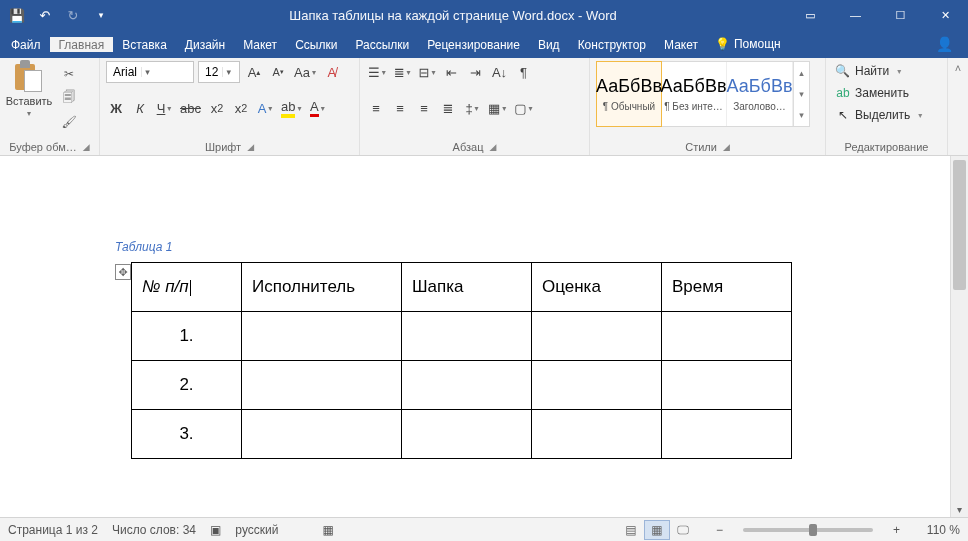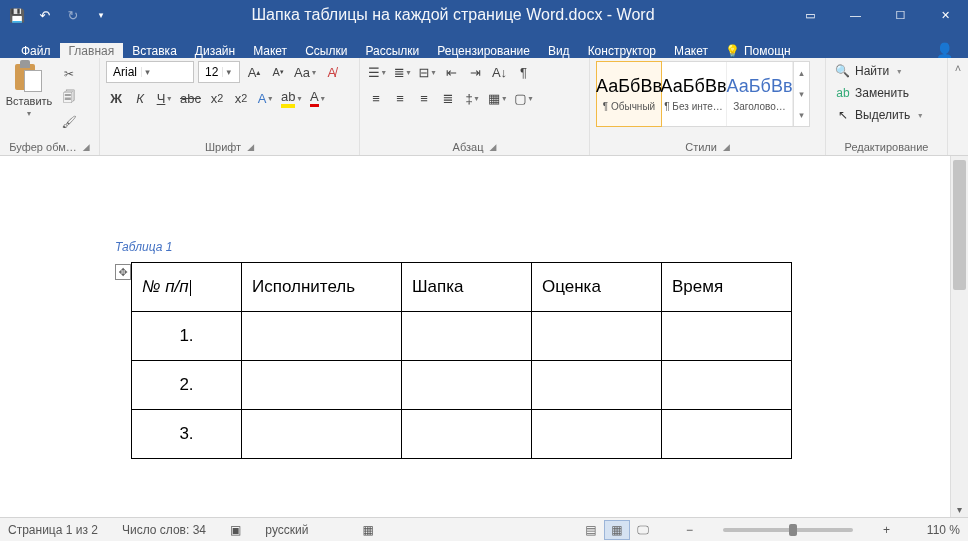--- a/index.html
+++ b/index.html
@@ -2,26 +2,26 @@
 <html><head>
 <meta charset="utf-8">
 <style>
 * { box-sizing: border-box; margin: 0; padding: 0; font-family: "Segoe UI", Tahoma, sans-serif; }
 body { width: 968px; height: 541px; background: #fff; overflow: hidden; position: relative; }
 
 
 .titlebar { height: 30px; background: #2b579a; display: flex; align-items: center; color: #fff; font-size: 12px; }
 .titlebar .qat { display: flex; align-items: center; padding: 0 4px; gap: 2px; }
 .titlebar .qat .qat-btn { width: 26px; height: 26px; display: flex; align-items: center; justify-content: center; font-size: 13px; color: #fff; }
-.titlebar .title { flex: 1; text-align: center; font-size: 16px; opacity: .95; }
+.titlebar .title { flex: 1; text-align: center; font-size: 13px; opacity: .95; }
 .titlebar .wincontrols { display: flex; }
 .titlebar .wincontrols .wc { width: 45px; height: 30px; display: flex; align-items: center; justify-content: center; font-size: 11px; color: #fff; }
 
 
-.tabs { height: 28px; background: #2b579a; display: flex; align-items: flex-end; padding-left: 12px; }
+.tabs { height: 28px; background: #2b579a; display: flex; align-items: center; padding-left: 2px; }
 .tabs .tab { padding: 0 9px; display: flex; align-items: center; color: #fff; font-size: 12px; cursor: pointer; border-top:1px solid transparent; }
 .tabs .tab.file { background: #2b579a; }
 .tabs .tab.active { background: #f3f3f3; color: #737373; }
 .tabs .spacer { flex: 1; }
 .tabs .help { display:flex; align-items:center; color:#fff; font-size:12px; padding:0 8px; gap:4px;}
 .tabs .righticons { display:flex; align-items:center; padding-right:6px; }
 .tabs .righticons .ri { width:34px; display:flex;justify-content:center;color:#fff;font-size:14px;}
 
 
 .ribbon { height: 98px; background: #f3f3f3; border-bottom: 1px solid #d4d4d4; display: flex; }
@@ -34,21 +34,21 @@
 .smallstack { display:flex; flex-direction:column; gap:2px; padding-top:2px;}
 .smallbtn { width:22px; height:22px; display:flex;align-items:center;justify-content:center; font-size:12px; color:#555;}
 
 
 .fontrow { display:flex; gap:4px; align-items:center;}
 .combo { height:22px; border:1px solid #c5c5c5; background:#fff; display:flex; align-items:center; font-size:12px; padding:0 2px;}
 .combo .val { padding:0 4px; }
 .combo .dd { width:12px; text-align:center; font-size:9px; color:#666; border-left:1px solid #e5e5e5;}
 .iconbtn { min-width:20px; height:22px; display:flex;align-items:center;justify-content:center; font-size:13px; color:#444; padding:0 2px;}
 .iconbtn .dd{font-size:8px;margin-left:2px;color:#777;}
-.fontgroup-rows{display:flex;flex-direction:column;gap:4px;}
+.fontgroup-rows{display:flex;flex-direction:column;gap:14px;}
 
 
 .gallery { display:flex; border:1px solid #d9d9d9; background:#fff; height:66px;}
 .gallery .item { width:66px; border-right:1px solid #eee; display:flex; flex-direction:column; align-items:center; justify-content:center; padding:2px; }
 .gallery .item.sel { border:1px solid #f2ba45; background:#fff8ec; margin:-1px;}
 .gallery .item .sample { font-size:18px; }
 .gallery .item .lbl { font-size:10px; color:#555; margin-top:4px; white-space:nowrap; overflow:hidden; text-overflow:ellipsis; max-width:62px;}
 .gallery .scroller { width:16px; display:flex; flex-direction:column; border-left:1px solid #ddd;}
 .gallery .scroller div{flex:1;display:flex;align-items:center;justify-content:center;font-size:9px;color:#777;}
 
@@ -70,21 +70,21 @@
 table.doc td.c2{width:160px;}
 table.doc td.c3{width:130px;}
 table.doc td.c4{width:130px;}
 table.doc td.c5{width:130px;}
 .vscroll { width:18px; background:#f0f0f0; border-left:1px solid #ddd; position:relative;}
 .vscroll .thumb{position:absolute; left:2px; right:2px; top:4px; height:130px; background:#c4c4c4; border-radius:2px;}
 .vscroll .arr{position:absolute;left:0;right:0;height:16px;display:flex;align-items:center;justify-content:center;font-size:10px;color:#666;}
 .vscroll .arr.top{top:0;} .vscroll .arr.bot{bottom:0;}
 
 
-.statusbar { position:absolute; bottom:0; left:0; right:0; height:24px; background:#f3f3f3; border-top:1px solid #d4d4d4; display:flex; align-items:center; font-size:12px; color:#555; padding:0 8px; gap:24px;}
+.statusbar { position:absolute; bottom:0; left:0; right:0; height:24px; background:#f3f3f3; border-top:1px solid #d4d4d4; display:flex; align-items:center; font-size:12px; color:#555; padding:0 8px; gap:14px;}
 .statusbar .spacer{flex:1;}
 .statusbar .viewbtns{display:flex;gap:0;}
 .statusbar .viewbtns .vb{width:26px;height:20px;display:flex;align-items:center;justify-content:center;border:1px solid transparent;font-size:12px;color:#666;}
 .statusbar .viewbtns .vb.active{background:#d5e2f2;border-color:#9cb5d8;}
 .statusbar .slider{width:130px;height:4px;background:#c0c0c0;position:relative;border-radius:2px;}
 .statusbar .slider .knob{position:absolute;top:-4px;left:66px;width:8px;height:12px;background:#888;border-radius:2px;}
 .statusbar .zoomval{min-width:40px;text-align:right;}
 
 
 .paste-ico{width:30px;height:34px;position:relative;}

